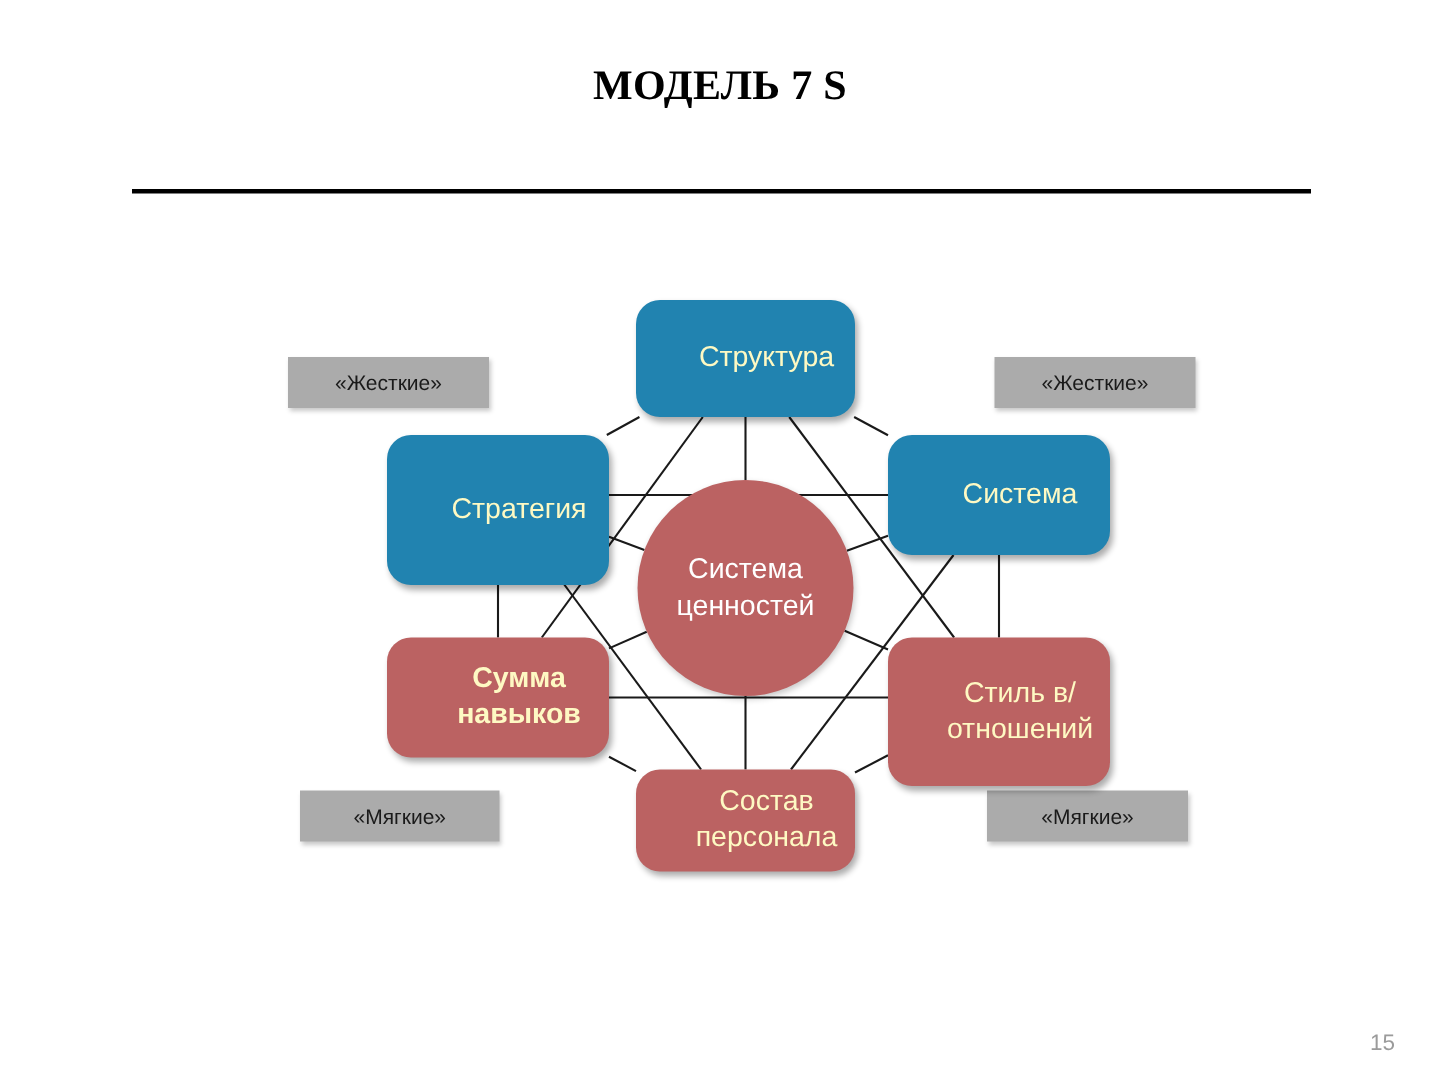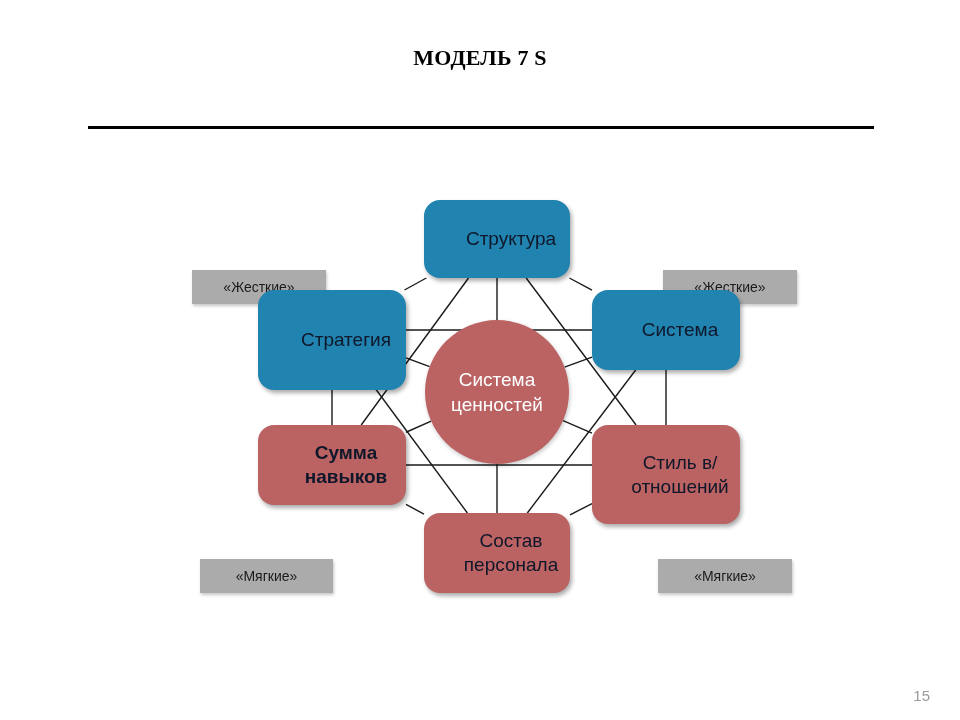--- a/index.html
+++ b/index.html
@@ -18,21 +18,21 @@
 
   
   #slide-title {
     position: absolute;
     left: 0;
     top: 44px;
     width: 960px;
     text-align: center;
     font-family: "Liberation Serif", serif;
     font-weight: bold;
-    font-size: 22px;
+    font-size: 28px;
     line-height: 28px;
     color: #000000;
     letter-spacing: 0.2px;
   }
   #slide-title .line2 { display: block; }
 
   #title-rule {
     position: absolute;
     left: 88px;
     top: 126px;
@@ -58,21 +58,21 @@
   }
 
   
   .node {
     position: absolute;
     box-sizing: border-box;
     display: flex;
     align-items: center;
     justify-content: center;
     text-align: center;
-    color: #0f172a;
+    color: #fef9c3;
     font-size: 19px;
     line-height: 24px;
     border-radius: 16px;
     box-shadow: 2px 3px 4px rgba(0,0,0,0.33);
     z-index: 5;
     white-space: pre-line;
     padding-left: 28px;
   }
   .node.blue { background: #2183b0; }
   .node.red  { background: #bb6262; }
@@ -100,21 +100,20 @@
     box-sizing: border-box;
     background: #ababab;
     color: #1a1a1a;
     font-size: 14px;
     line-height: 16px;
     display: flex;
     align-items: center;
     justify-content: center;
     z-index: 4;
     box-shadow: 1px 2px 3px rgba(0,0,0,0.22);
-    margin-top: 32px;
   }
 
   
   #page-number {
     position: absolute;
     right: 30px;
     bottom: 16px;
     font-size: 15px;
     color: #9b9b9b;
     font-family: "Liberation Sans", sans-serif;
@@ -151,21 +150,21 @@
       <line x1="406" y1="465" x2="592" y2="465" stroke="#1a1a1a" stroke-width="1.4"></line>
     </svg>
   <div id="node-layer">
       <div class="node blue" style="left: 424px; top: 200px; width: 146px; height: 78px;"><span>Структура</span></div>
       <div class="node blue" style="left: 258px; top: 290px; width: 148px; height: 100px;"><span>Стратегия</span></div>
       <div class="node blue" style="left: 592px; top: 290px; width: 148px; height: 80px;"><span>Система</span></div>
       <div class="node red" style="left: 258px; top: 425px; width: 148px; height: 80px; font-weight: bold;"><span>Сумма
 навыков</span></div>
       <div class="node red" style="left: 592px; top: 425px; width: 148px; height: 99px;"><span>Стиль в/
 отношений</span></div>
-      <div class="node red" style="left: 424px; top: 513px; width: 146px; height: 80px;"><span>Состав
+      <div class="node red" style="left: 424px; top: 513px; width: 146px; height: 68px;"><span>Состав
 персонала</span></div>
       <div class="node-center" style="left: 425px; top: 320px; width: 144px; height: 144px; background: rgb(187, 98, 98);"><span>Система
 ценностей</span></div>
     </div>
   <div id="tag-layer">
       <div class="tag" style="left: 192px; top: 238px; width: 134px; height: 34px; background: rgb(171, 171, 171);">
         <span>«Жесткие»</span>
       </div>
       <div class="tag" style="left: 663px; top: 238px; width: 134px; height: 34px; background: rgb(171, 171, 171);">
         <span>«Жесткие»</span>

